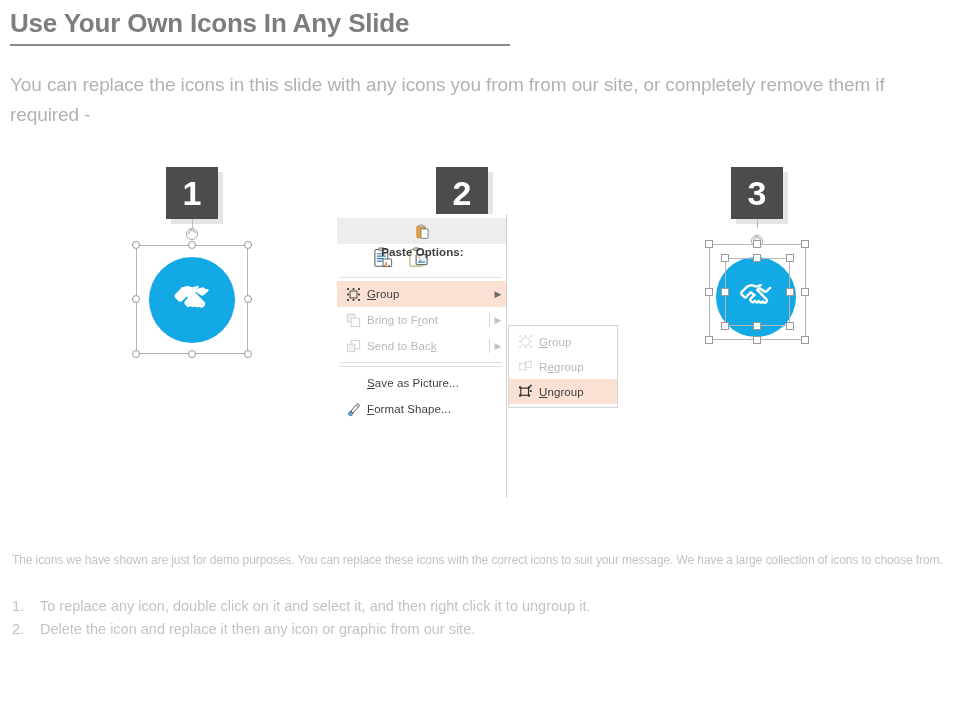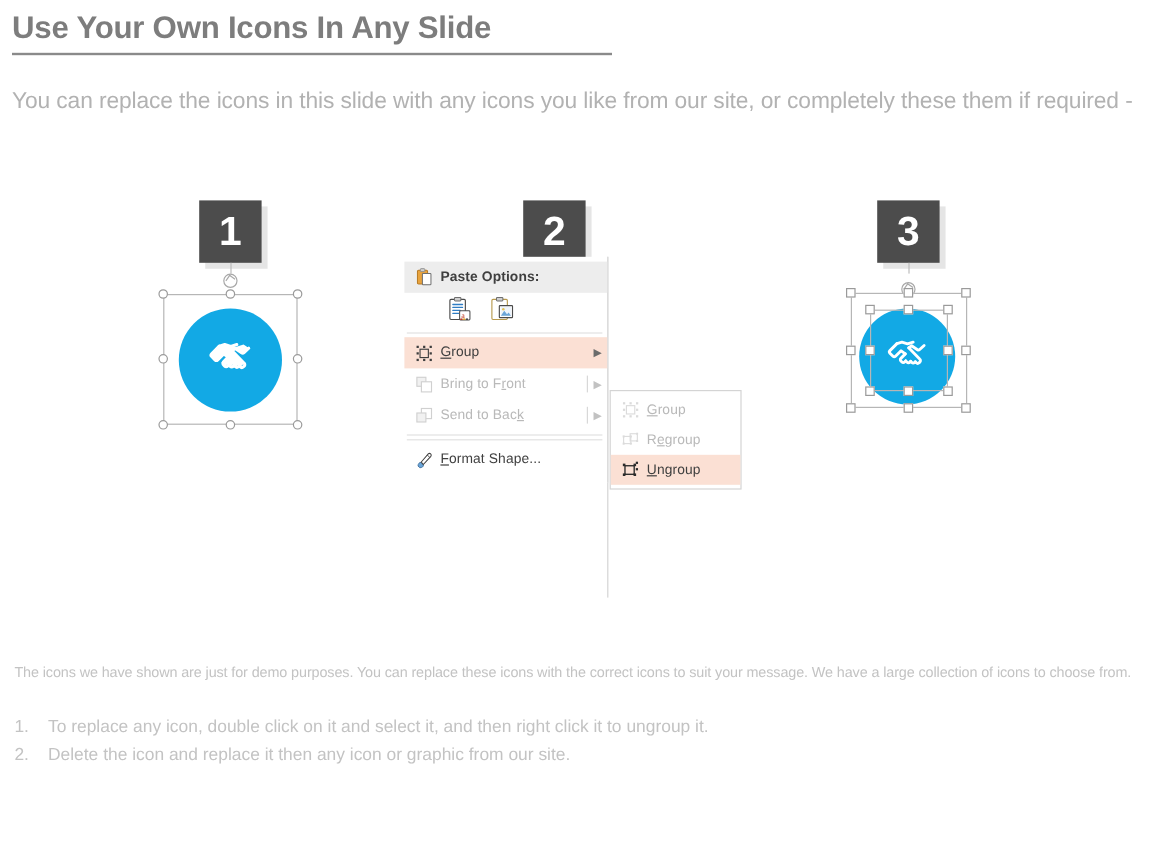--- a/index.html
+++ b/index.html
@@ -159,21 +159,21 @@
   }
   .menu-item .mi-label {
     flex: 1 1 auto;
     white-space: nowrap;
     letter-spacing: 0.1px;
   }
   .menu-item .mi-label u { text-decoration: underline; }
   .menu-item.disabled .mi-label { color: #b9b9b9; }
   .menu-item.disabled .mi-icon svg { opacity: 0.35; }
   .menu-item.bold .mi-label { font-weight: bold; }
-  .menu-item.shaded { background: #ededed; }
+  .menu-item.shaded { background: #ededed; flex-direction: column; }
   .menu-item.hot { background: #fbe0d4; }
   .mi-arrow {
     width: 16px;
     flex: 0 0 16px;
     display: flex;
     align-items: center;
     justify-content: center;
     color: #6b6b6b;
     font-size: 9px;
   }
@@ -248,21 +248,21 @@
     display: flex;
     white-space: nowrap;
   }
   .footer-li .li-num { width: 28px; flex: 0 0 28px; }
 </style>
 </head>
 <body>
 
 <div id="slide-title">Use Your Own Icons In Any Slide</div>
 <div id="title-underline"></div>
-<div id="slide-subtitle">You can replace the icons in this slide with any icons you like from our site, or completely these them if required -</div>
+<div id="slide-subtitle">You can replace the icons in this slide with any icons you from from our site, or completely remove them if required -</div>
 
 <div class="step-badge" id="badge-1">1</div>
 <div class="badge-stem" id="stem-1"></div>
 <div class="rotate-handle" id="rot-1"></div>
 
 <div class="icon-circle" id="icon-circle-1">
   <svg width="52" height="52" viewBox="0 0 64 64" aria-hidden="true">
     <g fill="#ffffff">
       <path d="M10 26 L20 18 L28 20 L36 18 L46 24 L54 34 L48 40 L44 36 L38 42 L33 38 L28 43 L23 39 L14 33 Z" opacity="0.0"></path>
       <path d="M20.5 17.5 L12.5 25.5 a2 2 0 0 0 0 2.8 l3.5 3.5 a2 2 0 0 0 2.8 0 L25 25.6 l3.5 2.4 -5 5.2 a2.1 2.1 0 0 0 0 3 l1.4 1.3 a2.1 2.1 0 0 0 3 0 l1.3 -1.3 1.4 1.4 a2.1 2.1 0 0 0 3 0 l1 -1 1.3 1.3 a2 2 0 0 0 2.9 0 l0.9 -0.9 1 1 a2 2 0 0 0 2.9 0 l1.1 -1.1 a2 2 0 0 0 0 -2.9 L33.6 22.4 l3.2 -2.3 6.6 4.4 a2 2 0 0 0 2.5 -0.2 l5 -4.6 -5.4 -3.5 -7.3 2.1 -6.3 -0.1 -5.9 -2 Z"></path>
@@ -381,20 +381,24 @@
     <span class="mi-label">Send to Bac<u>k</u></span>
     <span class="mi-sep-bar"></span>
     <span class="mi-arrow">▶</span>
   </div>
 
   <div class="menu-sep"></div>
 
 
   <div class="menu-sep"></div>
 
+  <div class="menu-item">
+    <span class="mi-icon"></span>
+    <span class="mi-label"><u>S</u>ave as Picture...</span>
+  </div>
 
 
   <div class="menu-item">
     <span class="mi-icon">
       <svg width="15" height="15" viewBox="0 0 16 16">
         <path d="M2.5 13.2 c0 -2 1.2 -3.4 2.6 -3.2 l2.2 2.3 c0.2 1.4 -1.3 2.4 -3.1 2.4 Z" fill="#6aa5d8" stroke="#3f6f9e" stroke-width="0.8"></path>
         <path d="M5.4 9.6 L11.6 2.4 a1.6 1.6 0 0 1 2.3 2.2 L7.2 11.9 Z" fill="#ffffff" stroke="#3f3f3f" stroke-width="0.9"></path>
         <path d="M10.8 3.4 L13 5.6" stroke="#3f3f3f" stroke-width="0.8"></path>
       </svg>
     </span>

